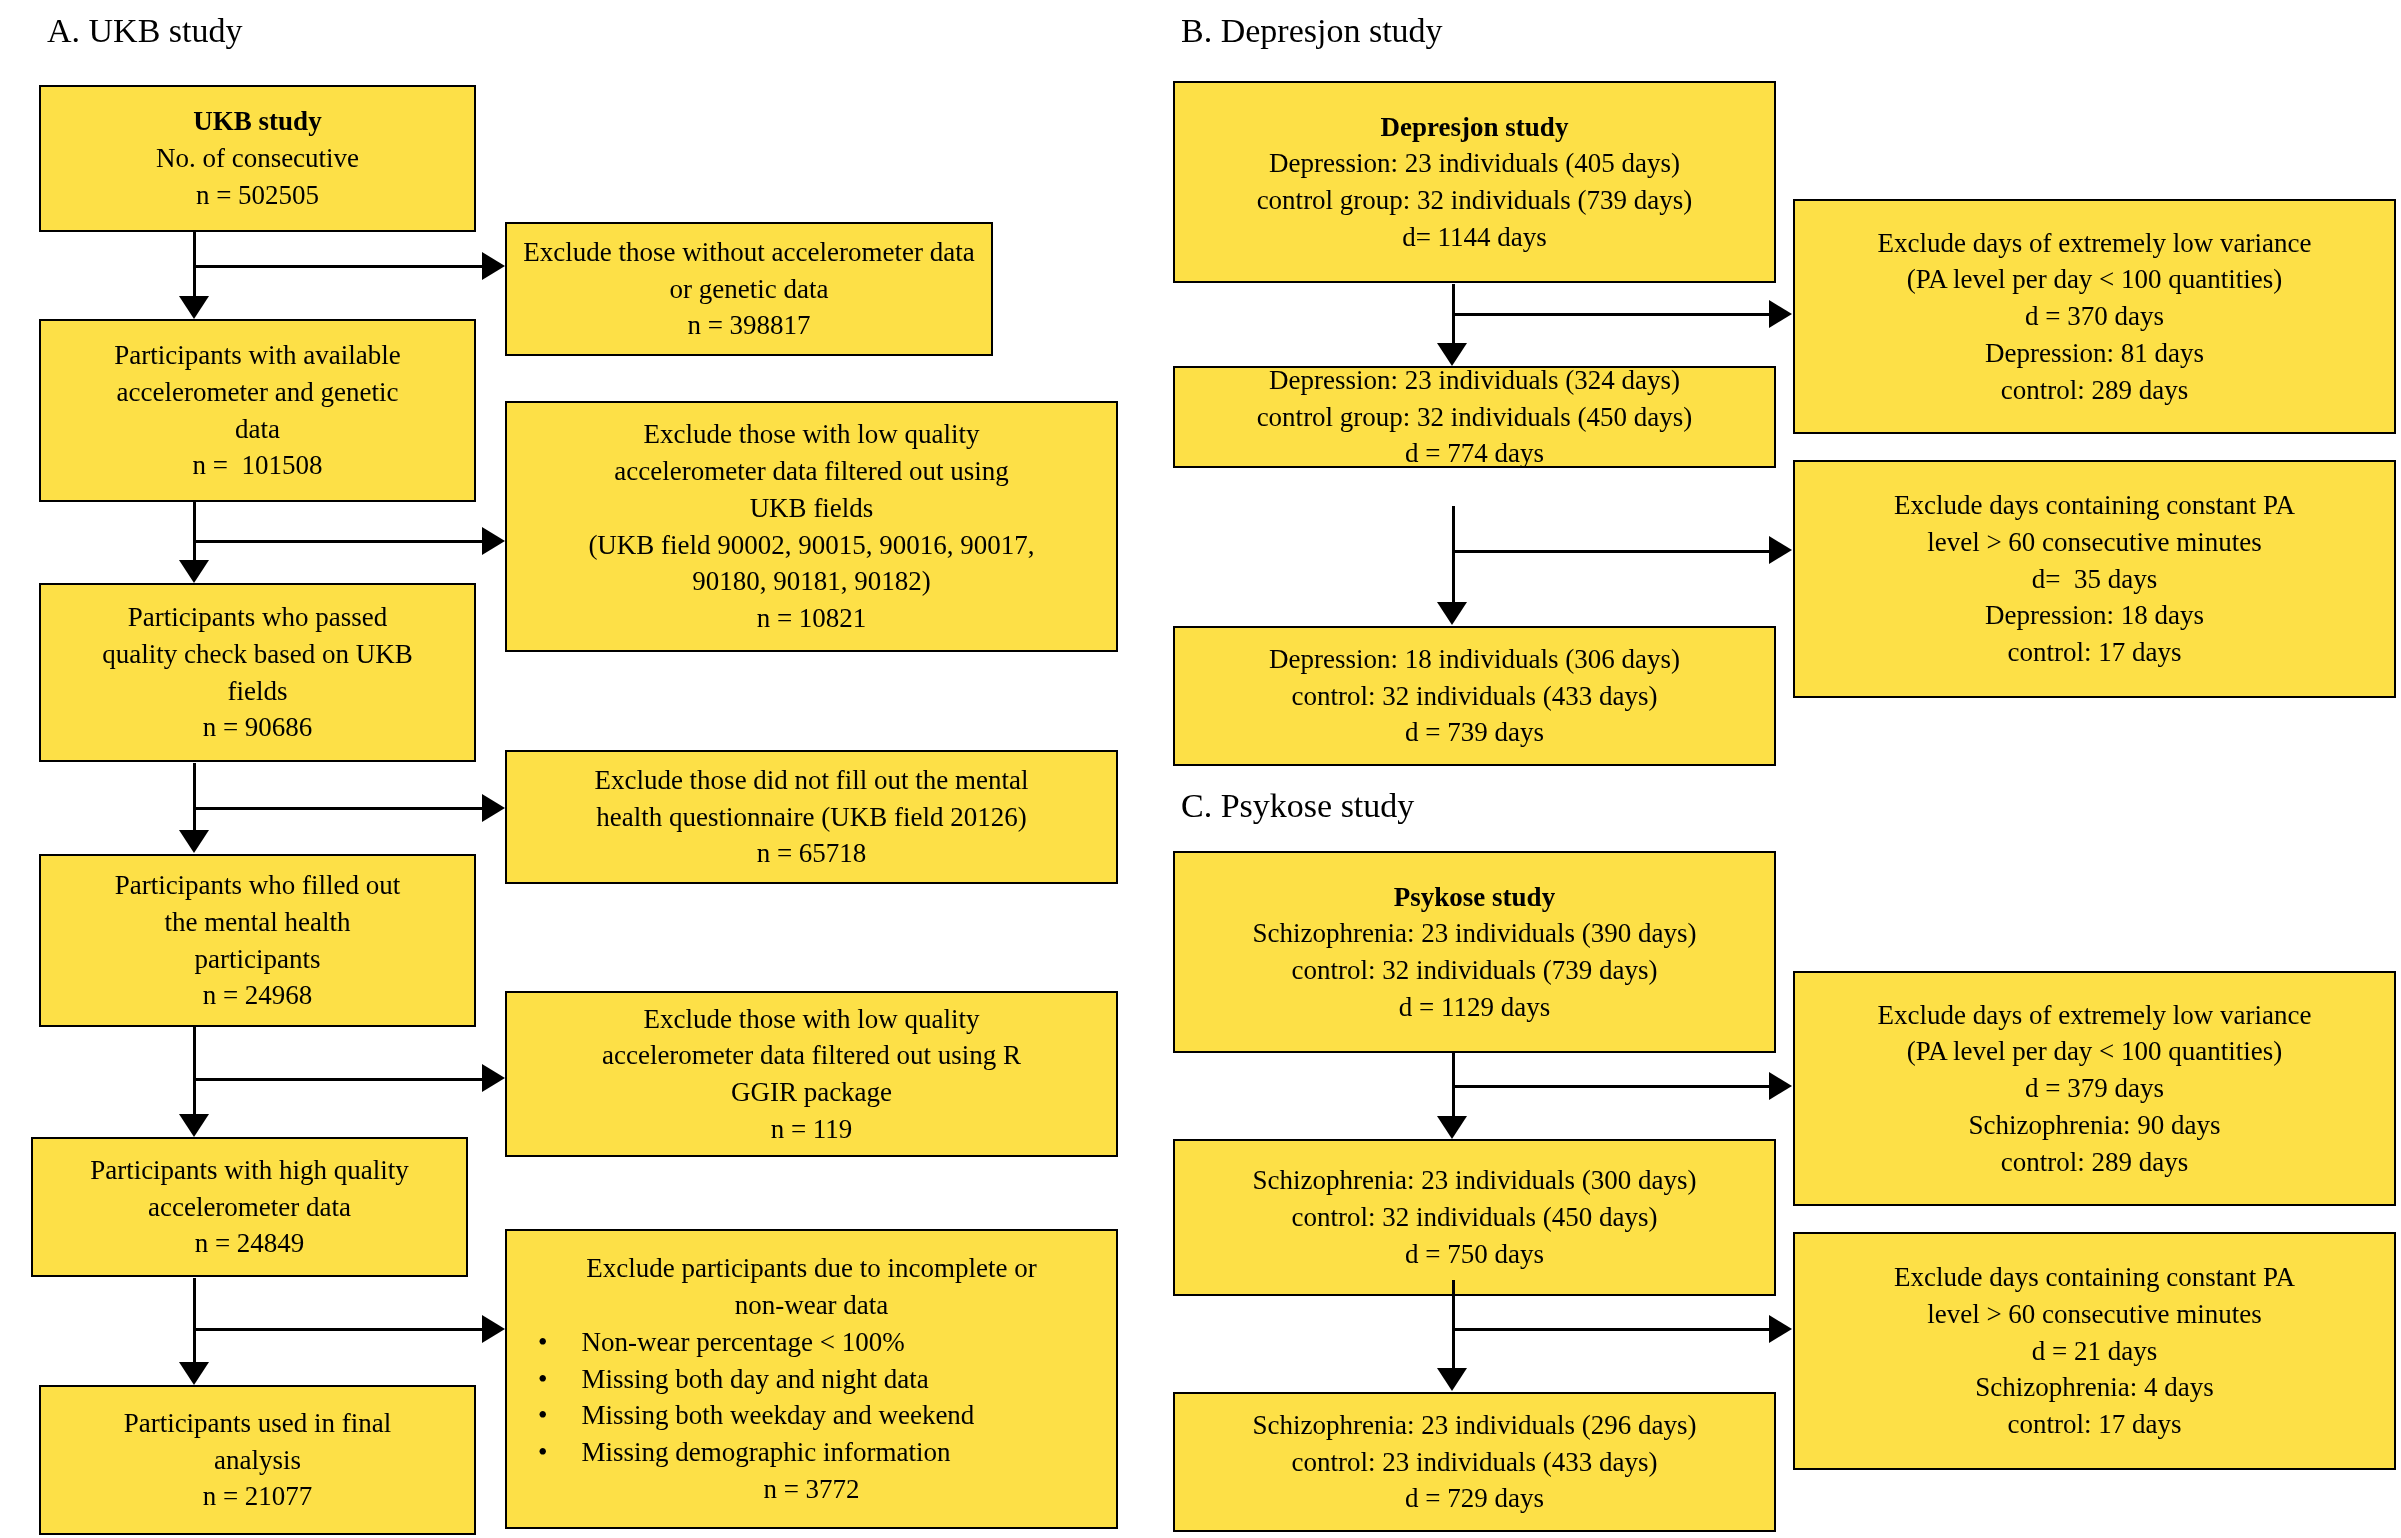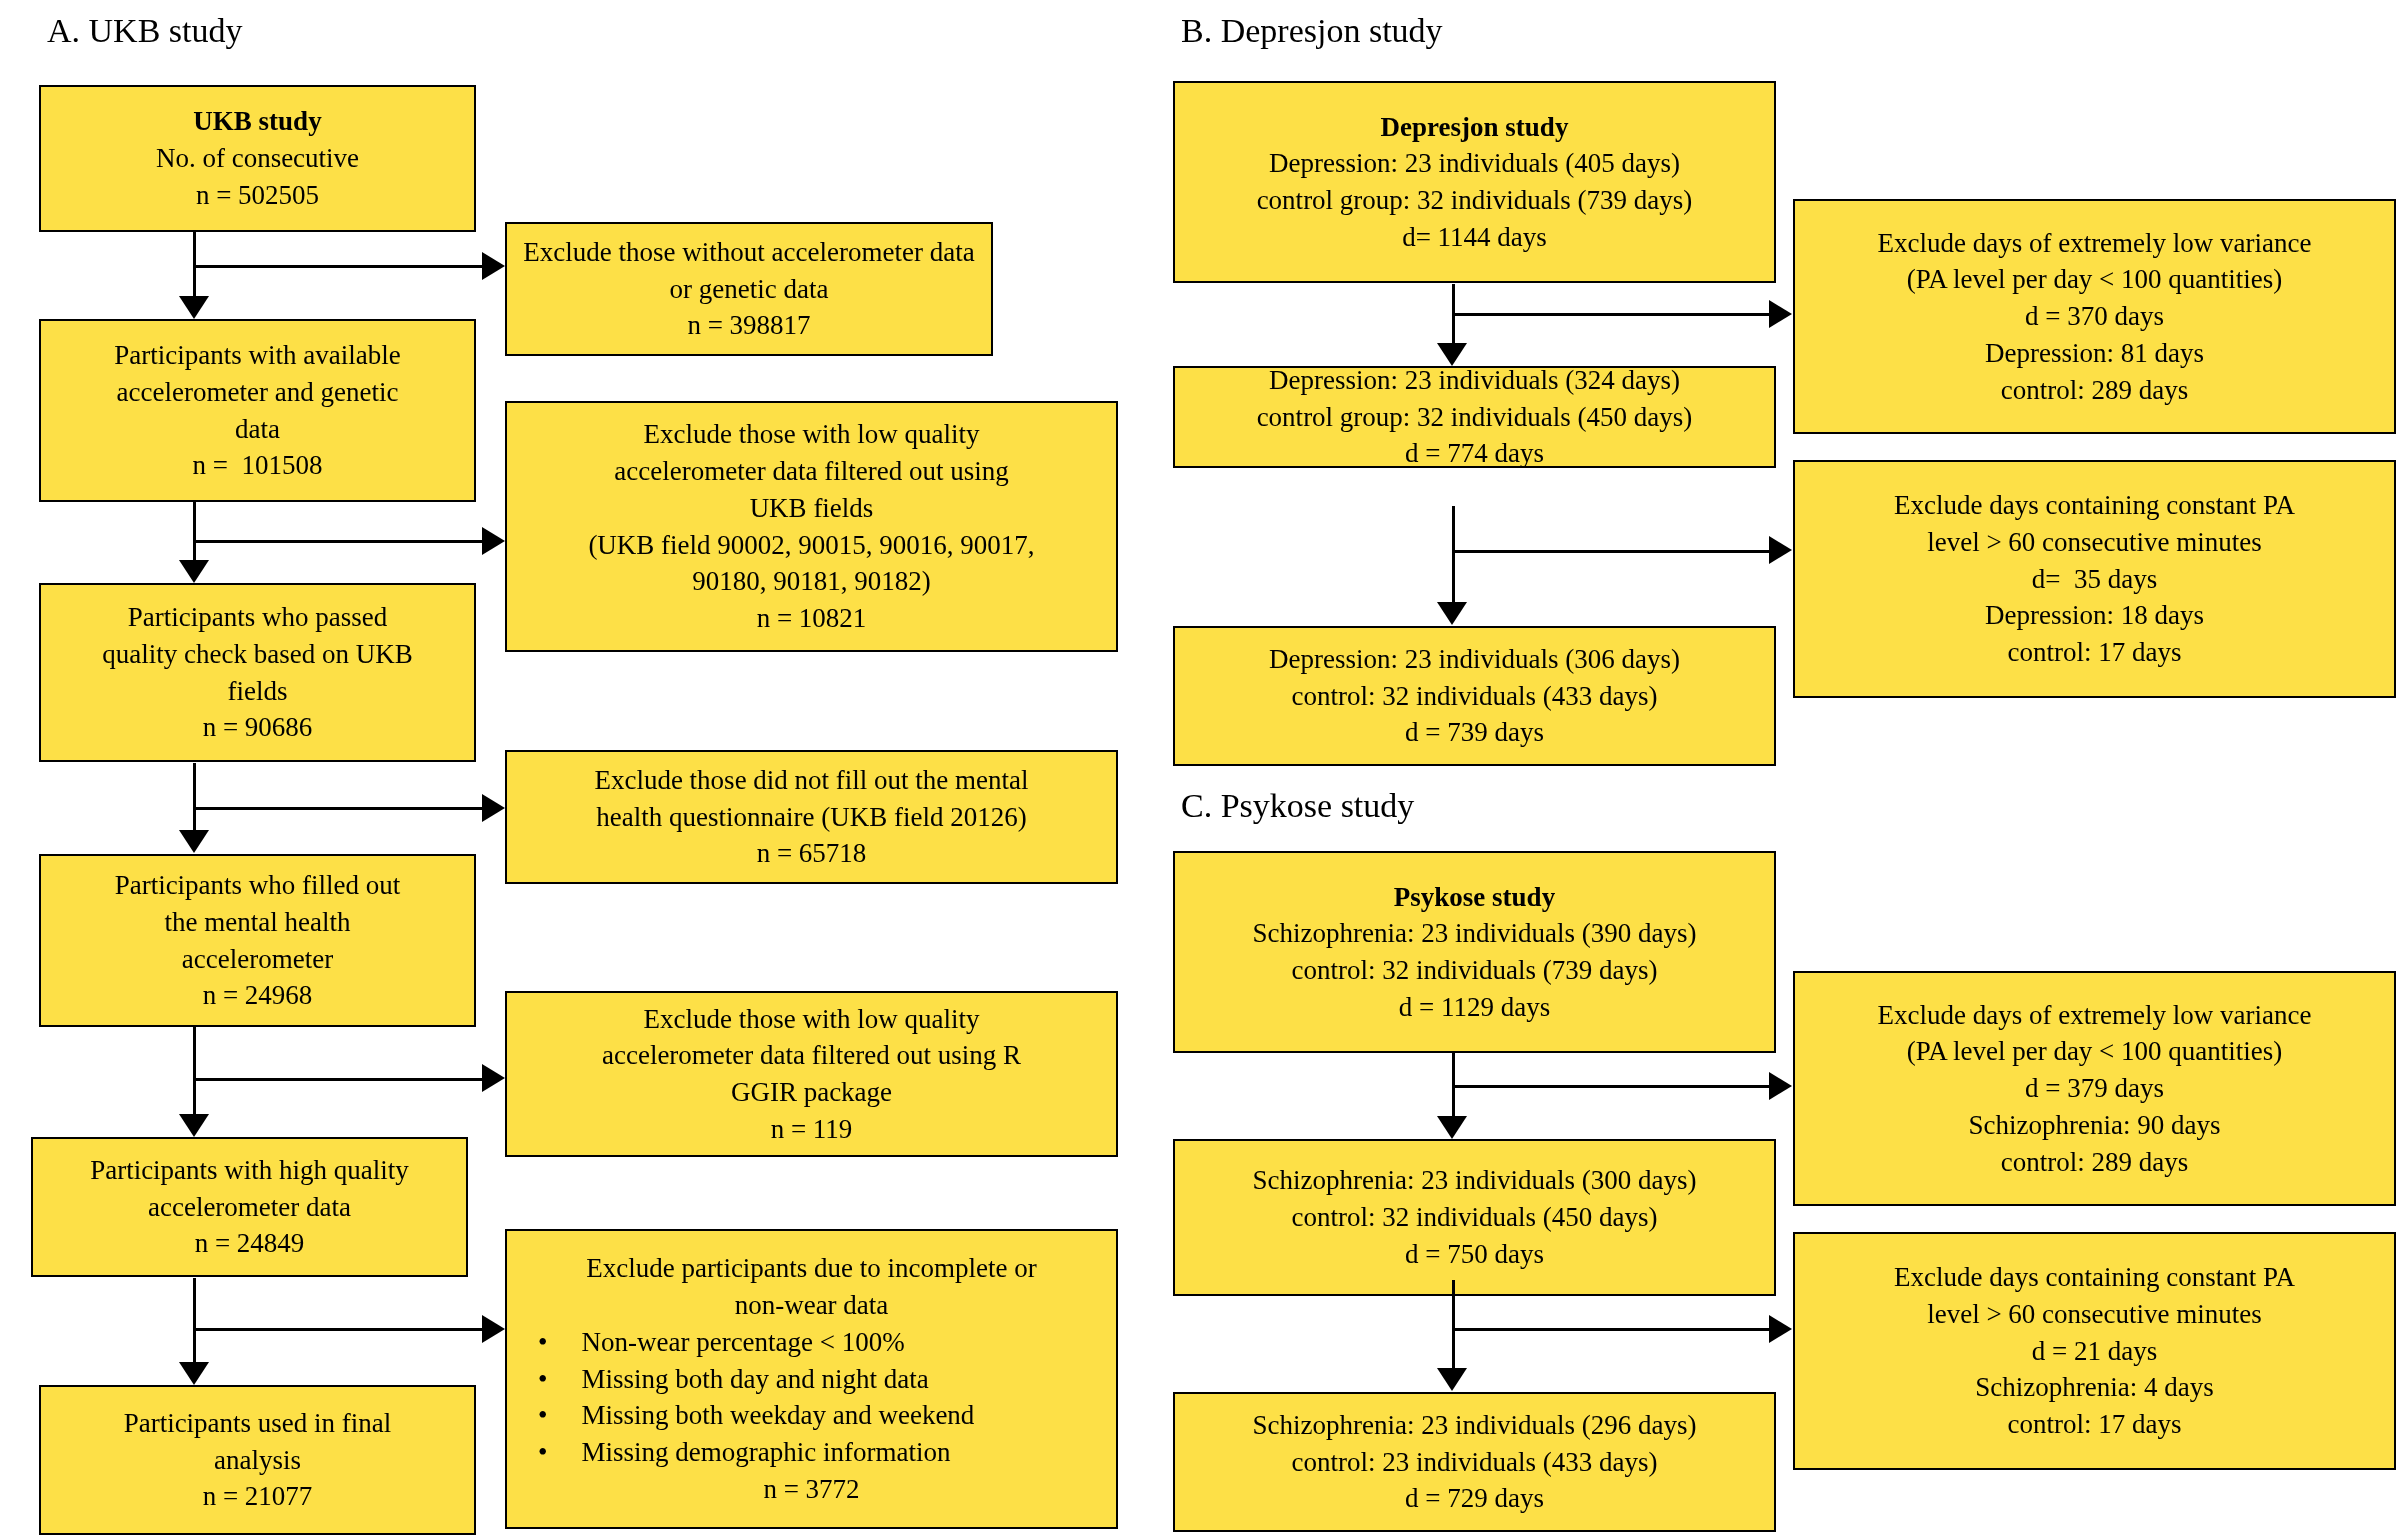--- a/index.html
+++ b/index.html
@@ -83,21 +83,21 @@
   <div class="box" style="left:39px;top:583px;width:437px;height:179px;">
     <div class="line">Participants who passed</div>
     <div class="line">quality check based on UKB</div>
     <div class="line">fields</div>
     <div class="line">n = 90686</div>
   </div>
 
   <div class="box" style="left:39px;top:854px;width:437px;height:173px;">
     <div class="line">Participants who filled out</div>
     <div class="line">the mental health</div>
-    <div class="line">accelerometer</div>
+    <div class="line">participants</div>
     <div class="line">n = 24968</div>
   </div>
 
   <div class="box" style="left:31px;top:1137px;width:437px;height:140px;">
     <div class="line">Participants with high quality</div>
     <div class="line">accelerometer data</div>
     <div class="line">n = 24849</div>
   </div>
 
   <div class="box" style="left:39px;top:1385px;width:437px;height:150px;">
@@ -186,21 +186,21 @@
     <div class="line">d= 1144 days</div>
   </div>
 
   <div class="box" style="left:1173px;top:366px;width:603px;height:102px;">
     <div class="line">Depression: 23 individuals (324 days)</div>
     <div class="line">control group: 32 individuals (450 days)</div>
     <div class="line">d = 774 days</div>
   </div>
 
   <div class="box" style="left:1173px;top:626px;width:603px;height:140px;">
-    <div class="line">Depression: 23 individuals (306 days)</div>
+    <div class="line">Depression: 18 individuals (306 days)</div>
     <div class="line">control: 32 individuals (433 days)</div>
     <div class="line">d = 739 days</div>
   </div>
 
   <div class="box" style="left:1793px;top:199px;width:603px;height:235px;">
     <div class="line">Exclude days of extremely low variance</div>
     <div class="line">(PA level per day &lt; 100 quantities)</div>
     <div class="line">d = 370 days</div>
     <div class="line">Depression: 81 days</div>
     <div class="line">control: 289 days</div>

